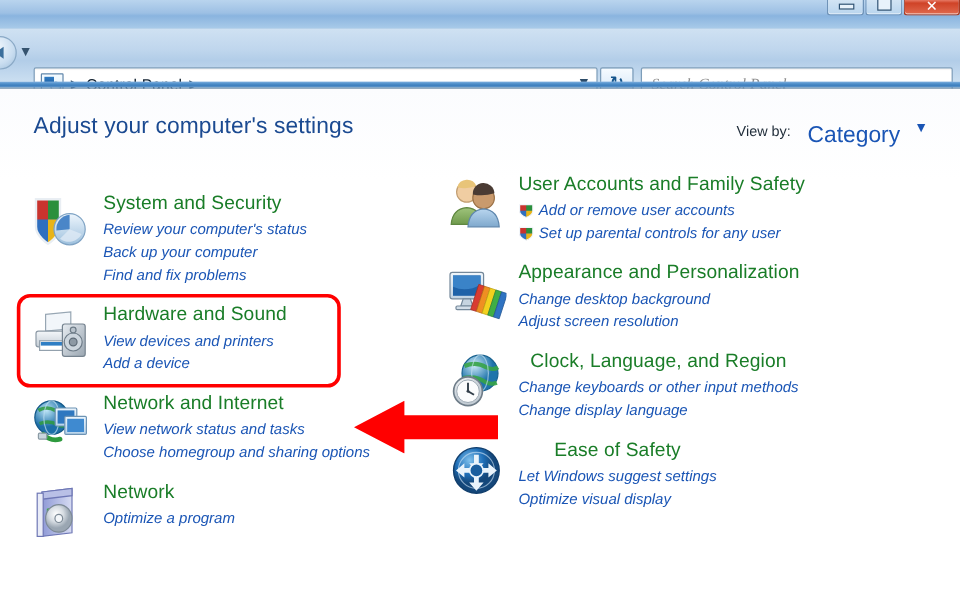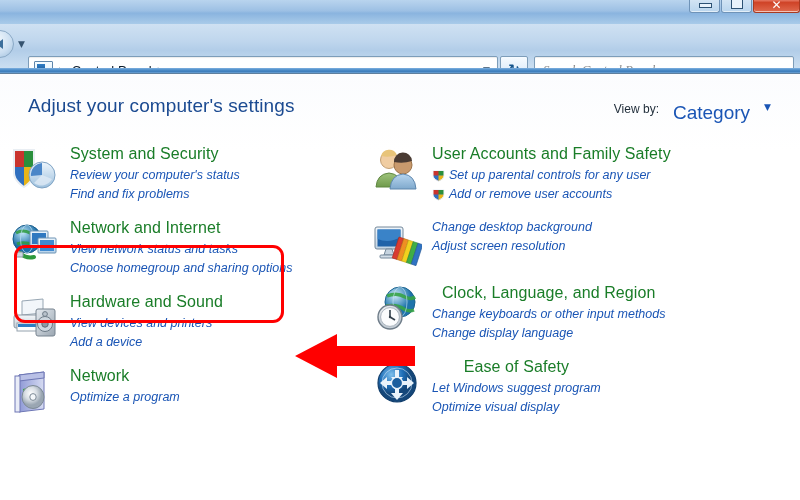--- a/index.html
+++ b/index.html
@@ -171,21 +171,21 @@
     display: flex; align-items: flex-start; gap: 14px;
   }
   .viewby .vb-label { font-size: 12px; color: #1e2b38; }
   .viewby .vb-value { font-size: 19px; color: #1a55b5; }
   .viewby .vb-caret { font-size: 9px; color: #1a55b5; font-family: "DejaVu Sans", sans-serif; }
 
   .grid {
     position: absolute; left: 0; top: 66px; width: 800px;
   }
   .col { position: absolute; top: 0; }
-  .col-left { left: 6px; width: 350px; }
+  .col-left { left: 22px; width: 350px; margin-top: 16px; }
   .col-right { left: 368px; width: 420px; text-align: center; }
 
   .cat {
     position: relative;
     display: flex;
     margin-bottom: 7px;
     padding: 3px 4px 3px 4px;
   }
   .cat .ico {
     width: 50px; height: 50px; flex: 0 0 50px;
@@ -299,21 +299,57 @@
         <path d="M32 30 L32 18 A12 12 0 0 0 21 31 Z" fill="#4a86c8"></path>
         <path d="M32 30 L24 38 A12 12 0 0 0 42 34 Z" fill="#dfeaf5" opacity=".8"></path>
       </svg>
             </div>
             <div class="txt">
               <div class="head">System and Security</div>
               <div class="lnk">
                 <span>Review your computer's status</span>
               </div>
               <div class="lnk">
+                <span>Back up your computer</span>
+              </div>
+              <div class="lnk">
                 <span>Find and fix problems</span>
+              </div>
+            </div>
+          </div>
+          <div class="cat">
+            <div class="ico">
+              <svg width="50" height="50" viewBox="0 0 50 50">
+        <defs>
+          <linearGradient id="gp1" x1="0" y1="0" x2="0" y2="1">
+            <stop offset="0" stop-color="#f4f7fa"></stop>
+                    <stop offset="1" stop-color="#c3ccd4"></stop>
+          </linearGradient>
+          <linearGradient id="gs1" x1="0" y1="0" x2="1" y2="1">
+            <stop offset="0" stop-color="#e7ecf1"></stop>
+                    <stop offset="1" stop-color="#9aa6b1"></stop>
+          </linearGradient>
+        </defs>
+        <path d="M12 8 L33 6 L33 20 L12 22 Z" fill="#f2f6fa" stroke="#97a6b3"></path>
+        <rect x="4" y="22" width="28" height="13" rx="2" fill="url(#gp1)" stroke="#8c99a5"></rect>
+        <rect x="7" y="30" width="20" height="8" fill="#ffffff" stroke="#93a1ad"></rect>
+        <rect x="8" y="31" width="18" height="3" fill="#2f7ec4"></rect>
+        <rect x="26" y="16" width="19" height="27" rx="2" fill="url(#gs1)" stroke="#76838f"></rect>
+        <circle cx="35" cy="31" r="7.5" fill="#cdd6de" stroke="#6e7c88"></circle>
+        <circle cx="35" cy="31" r="3.2" fill="#8d99a4" stroke="#5e6b77"></circle>
+        <circle cx="35" cy="21" r="2.4" fill="#b9c3cc" stroke="#6e7c88"></circle>
+      </svg>
+            </div>
+            <div class="txt">
+              <div class="head">Hardware and Sound</div>
+              <div class="lnk">
+                <span>View devices and printers</span>
+              </div>
+              <div class="lnk">
+                <span>Add a device</span>
               </div>
             </div>
           </div>
           <div class="cat">
             <div class="ico">
               <svg width="50" height="50" viewBox="0 0 50 50">
         <defs>
           <radialGradient id="gg1" cx="35%" cy="28%">
             <stop offset="0" stop-color="#bfe6f7"></stop>
                     <stop offset="1" stop-color="#1d6fa8"></stop>
@@ -342,53 +378,20 @@
               </div>
               <div class="lnk">
                 <span>Choose homegroup and sharing options</span>
               </div>
             </div>
           </div>
           <div class="cat">
             <div class="ico">
               <svg width="50" height="50" viewBox="0 0 50 50">
         <defs>
-          <linearGradient id="gp1" x1="0" y1="0" x2="0" y2="1">
-            <stop offset="0" stop-color="#f4f7fa"></stop>
-                    <stop offset="1" stop-color="#c3ccd4"></stop>
-          </linearGradient>
-          <linearGradient id="gs1" x1="0" y1="0" x2="1" y2="1">
-            <stop offset="0" stop-color="#e7ecf1"></stop>
-                    <stop offset="1" stop-color="#9aa6b1"></stop>
-          </linearGradient>
-        </defs>
-        <path d="M12 8 L33 6 L33 20 L12 22 Z" fill="#f2f6fa" stroke="#97a6b3"></path>
-        <rect x="4" y="22" width="28" height="13" rx="2" fill="url(#gp1)" stroke="#8c99a5"></rect>
-        <rect x="7" y="30" width="20" height="8" fill="#ffffff" stroke="#93a1ad"></rect>
-        <rect x="8" y="31" width="18" height="3" fill="#2f7ec4"></rect>
-        <rect x="26" y="16" width="19" height="27" rx="2" fill="url(#gs1)" stroke="#76838f"></rect>
-        <circle cx="35" cy="31" r="7.5" fill="#cdd6de" stroke="#6e7c88"></circle>
-        <circle cx="35" cy="31" r="3.2" fill="#8d99a4" stroke="#5e6b77"></circle>
-        <circle cx="35" cy="21" r="2.4" fill="#b9c3cc" stroke="#6e7c88"></circle>
-      </svg>
-            </div>
-            <div class="txt">
-              <div class="head">Hardware and Sound</div>
-              <div class="lnk">
-                <span>View devices and printers</span>
-              </div>
-              <div class="lnk">
-                <span>Add a device</span>
-              </div>
-            </div>
-          </div>
-          <div class="cat">
-            <div class="ico">
-              <svg width="50" height="50" viewBox="0 0 50 50">
-        <defs>
           <linearGradient id="gb1" x1="0" y1="0" x2="1" y2="0">
             <stop offset="0" stop-color="#8e99d6"></stop>
                     <stop offset="1" stop-color="#d7dcf2"></stop>
           </linearGradient>
           <radialGradient id="gc1" cx="40%" cy="35%">
             <stop offset="0" stop-color="#ffffff"></stop>
                     <stop offset="0.55" stop-color="#d7dde3"></stop>
                     <stop offset="1" stop-color="#9aa6b2"></stop>
           </radialGradient>
         </defs>
@@ -425,39 +428,39 @@
         <circle cx="17" cy="15" r="8.5" fill="#f0cda2" stroke="#c39f73"></circle>
         <path d="M9 11 a8.5 8.5 0 0 1 16 -1 q-8 3 -16 1 z" fill="#e8c479"></path>
         <path d="M4 42 q1 -13 13 -14 q12 1 13 14 z" fill="url(#gu1)" stroke="#5f8741"></path>
         <circle cx="31" cy="20" r="9" fill="#c99a6d" stroke="#9c7348"></circle>
         <path d="M22 17 a9 9 0 0 1 18 -1 q-9 3 -18 1 z" fill="#4a3b33"></path>
         <path d="M18 44 q1 -14 13 -15 q12 1 13 15 z" fill="url(#gu2)" stroke="#5f87ad"></path>
       </svg>
             </div>
             <div class="txt">
               <div class="head">User Accounts and Family Safety</div>
+              <div class="lnk">
+                <span class="uac"><svg width="13" height="13" viewBox="0 0 13 13">
+                    <path d="M1 1.5 L12 1.5 L12 7 C12 10 6.5 12.2 6.5 12.2 C6.5 12.2 1 10 1 7 Z" fill="#c9342e"></path>
+                    <path d="M6.5 1.5 L12 1.5 L12 7 C12 10 6.5 12.2 6.5 12.2 Z" fill="#2a8f3c"></path>
+                    <path d="M1 6.6 L12 6.6 L12 7 C12 10 6.5 12.2 6.5 12.2 C6.5 12.2 1 10 1 7 Z" fill="#2f6fbf"></path>
+                    <path d="M6.5 6.6 L12 6.6 L12 7 C12 10 6.5 12.2 6.5 12.2 Z" fill="#e8b418"></path>
+                    <path d="M1 1.5 L12 1.5 L12 7 C12 10 6.5 12.2 6.5 12.2 C6.5 12.2 1 10 1 7 Z" fill="none" stroke="#f2f6fa" stroke-width="1"></path>
+                  </svg></span>
+                <span>Add or remove user accounts</span>
+              </div>
               <div class="lnk">
                 <span class="uac"><svg width="13" height="13" viewBox="0 0 13 13">
                     <path d="M1 1.5 L12 1.5 L12 7 C12 10 6.5 12.2 6.5 12.2 C6.5 12.2 1 10 1 7 Z" fill="#c9342e"></path>
                     <path d="M6.5 1.5 L12 1.5 L12 7 C12 10 6.5 12.2 6.5 12.2 Z" fill="#2a8f3c"></path>
                     <path d="M1 6.6 L12 6.6 L12 7 C12 10 6.5 12.2 6.5 12.2 C6.5 12.2 1 10 1 7 Z" fill="#2f6fbf"></path>
                     <path d="M6.5 6.6 L12 6.6 L12 7 C12 10 6.5 12.2 6.5 12.2 Z" fill="#e8b418"></path>
                     <path d="M1 1.5 L12 1.5 L12 7 C12 10 6.5 12.2 6.5 12.2 C6.5 12.2 1 10 1 7 Z" fill="none" stroke="#f2f6fa" stroke-width="1"></path>
                   </svg></span>
                 <span>Set up parental controls for any user</span>
-              </div>
-              <div class="lnk">
-                <span class="uac"><svg width="13" height="13" viewBox="0 0 13 13">
-                    <path d="M1 1.5 L12 1.5 L12 7 C12 10 6.5 12.2 6.5 12.2 C6.5 12.2 1 10 1 7 Z" fill="#c9342e"></path>
-                    <path d="M6.5 1.5 L12 1.5 L12 7 C12 10 6.5 12.2 6.5 12.2 Z" fill="#2a8f3c"></path>
-                    <path d="M1 6.6 L12 6.6 L12 7 C12 10 6.5 12.2 6.5 12.2 C6.5 12.2 1 10 1 7 Z" fill="#2f6fbf"></path>
-                    <path d="M6.5 6.6 L12 6.6 L12 7 C12 10 6.5 12.2 6.5 12.2 Z" fill="#e8b418"></path>
-                    <path d="M1 1.5 L12 1.5 L12 7 C12 10 6.5 12.2 6.5 12.2 C6.5 12.2 1 10 1 7 Z" fill="none" stroke="#f2f6fa" stroke-width="1"></path>
-                  </svg></span>
-                <span>Add or remove user accounts</span>
               </div>
             </div>
           </div>
           <div class="cat">
             <div class="ico">
               <svg width="50" height="50" viewBox="0 0 50 50">
         <defs>
           <linearGradient id="ga1" x1="0" y1="0" x2="0" y2="1">
             <stop offset="0" stop-color="#f0f6fb"></stop>
                     <stop offset="1" stop-color="#c0d2e2"></stop>
@@ -471,20 +474,21 @@
         <g transform="translate(27,18) rotate(18)">
           <rect x="0" y="0" width="5" height="22" fill="#d93b30" stroke="#a82c24" stroke-width=".6"></rect>
           <rect x="5" y="0" width="5" height="22" fill="#ef8f22" stroke="#bb6c16" stroke-width=".6"></rect>
           <rect x="10" y="0" width="5" height="22" fill="#f2d11e" stroke="#bda214" stroke-width=".6"></rect>
           <rect x="15" y="0" width="5" height="22" fill="#3fae45" stroke="#2f8434" stroke-width=".6"></rect>
           <rect x="20" y="0" width="5" height="22" fill="#2f73c2" stroke="#235794" stroke-width=".6"></rect>
         </g>
       </svg>
             </div>
             <div class="txt">
+              <div class="head">Appearance and Personalization</div>
               <div class="lnk">
                 <span>Change desktop background</span>
               </div>
               <div class="lnk">
                 <span>Adjust screen resolution</span>
               </div>
             </div>
           </div>
           <div class="cat">
             <div class="ico">
@@ -537,21 +541,21 @@
           <path d="M42 25 l-7 -6 v4 h-7 v4 h7 v4 z"></path>
           <path d="M8 25 l7 6 v-4 h7 v-4 h-7 v-4 z"></path>
           <path d="M25 42 l-6 -7 h4 v-7 h4 v7 h4 z"></path>
         </g>
         <circle cx="25" cy="25" r="5.6" fill="#1a5e9e" stroke="#e9f3fb" stroke-width="1.4"></circle>
       </svg>
             </div>
             <div class="txt">
               <div class="head">Ease of Safety</div>
               <div class="lnk">
-                <span>Let Windows suggest program</span>
+                <span>Let Windows suggest settings</span>
               </div>
               <div class="lnk">
                 <span>Optimize visual display</span>
               </div>
             </div>
           </div>
         </div>
     </div>
   </div>
 

